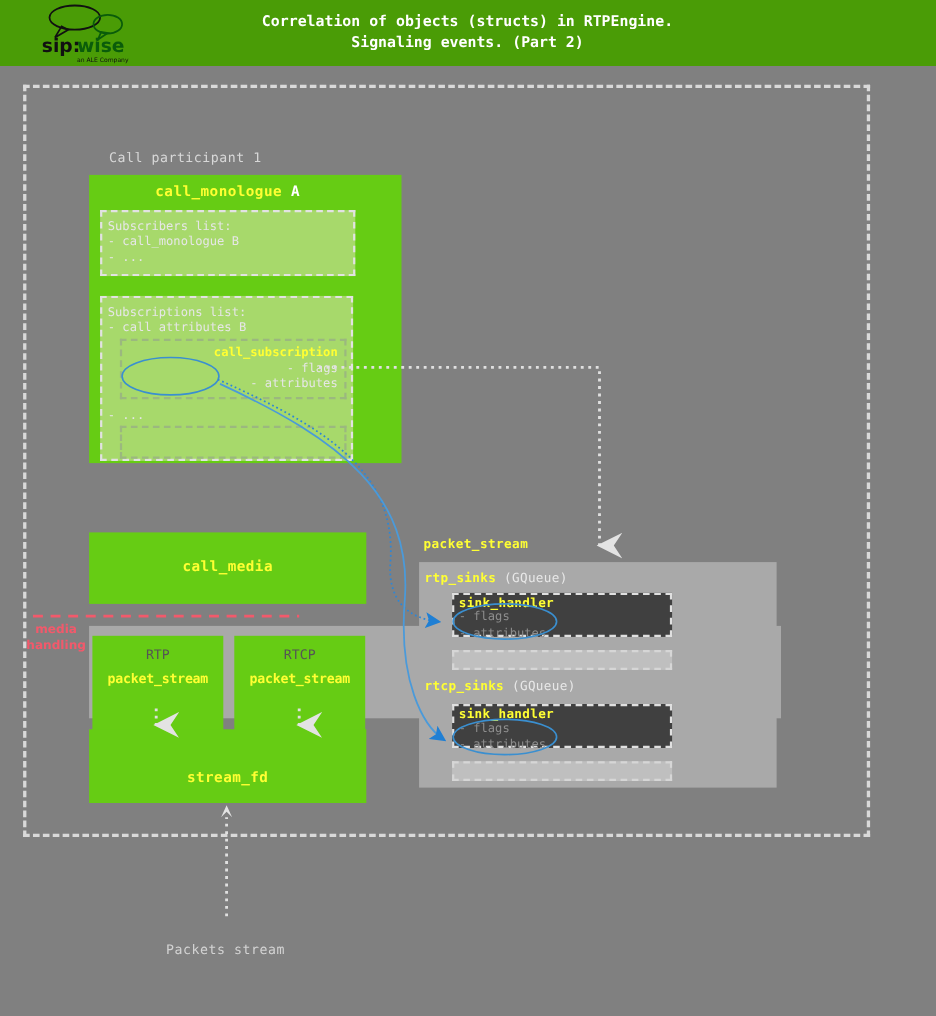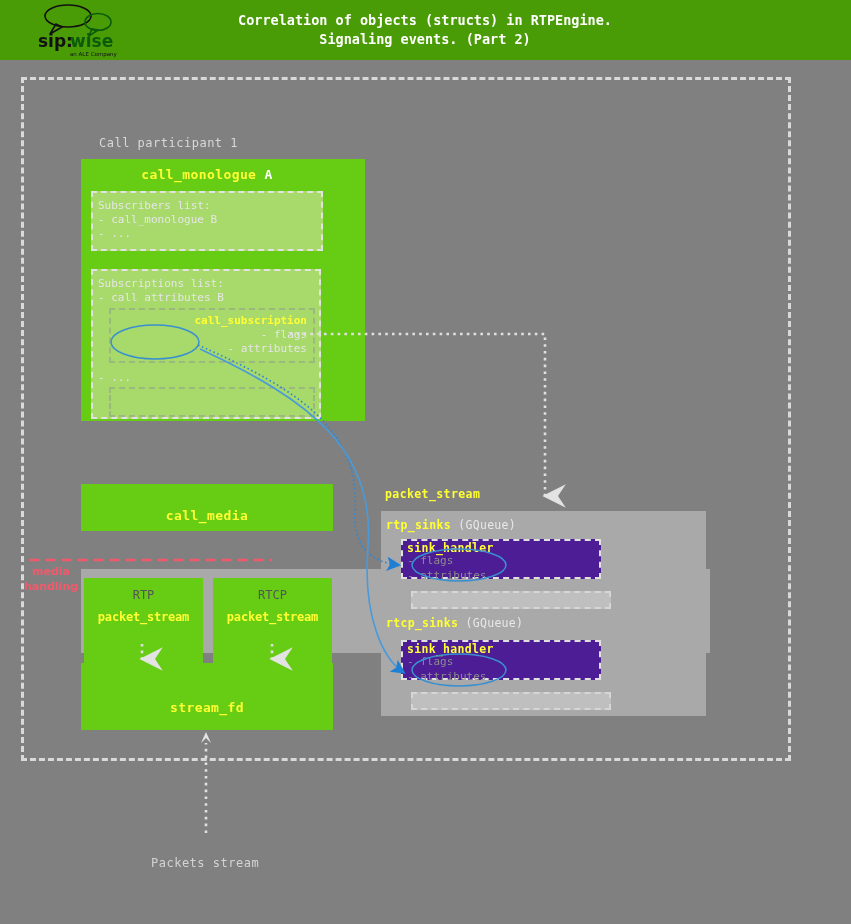--- a/index.html
+++ b/index.html
@@ -75,21 +75,21 @@
   .subscriptions-box{left:10px;top:110px;width:230px;height:150px;padding:6px 5px;}
 
   .nested-dashed{
     position:absolute;border:2px dashed #9bb87f;box-sizing:border-box;
   }
   .subscription-inner{left:16px;top:37px;width:206px;height:55px;padding:4px 6px;text-align:right;}
   .subscription-empty{left:16px;top:116px;width:206px;height:30px;}
   .sub-kw{color:#ffff33;font-size:11px;font-weight:bold;display:block;}
   .sub-line{color:#e6e6e6;font-size:11px;display:block;line-height:14px;}
 
-  .call-media-box{left:81px;top:484px;width:252px;height:47px;}
+  .call-media-box{left:81px;top:484px;width:252px;height:65px;}
   .call-media-label{
     position:absolute;left:0;top:24px;width:252px;text-align:center;
     color:#ffff33;font-size:13px;font-weight:bold;letter-spacing:0.4px;
   }
   .stream-fd-box{left:81px;top:663px;width:252px;height:67px;}
   .stream-fd-label{
     position:absolute;left:0;top:25px;width:252px;text-align:center;
     color:#ffff33;font-size:13px;font-weight:bold;letter-spacing:0.4px;margin-top:12px;
   }
 
@@ -119,22 +119,22 @@
   }
   .queue-label{
     position:absolute;font-size:11.5px;font-weight:bold;letter-spacing:0.3px;
   }
   .queue-label .q-name{color:#ffff33;}
   .queue-label .q-type{color:#e8e8e8;font-weight:normal;}
   .ql-rtp{left:5px;top:7px;}
   .ql-rtcp{left:5px;top:105px;}
 
   .handler-box{
-    position:absolute;left:20px;width:200px;height:40px;
-    background:#4c1d95;border:2px dashed #e0e0e0;box-sizing:border-box;
+    position:absolute;left:30px;width:200px;height:40px;
+    background:#404040;border:2px dashed #e0e0e0;box-sizing:border-box;
   }
   .hb-rtp{top:28px;}
   .hb-rtcp{top:129px;}
   .handler-title{
     position:absolute;left:4px;top:0px;color:#ffff33;
     font-size:11.5px;font-weight:bold;letter-spacing:0.3px;
   }
   .handler-line{
     position:absolute;left:4px;color:#8d8d8d;font-size:11px;
   }

